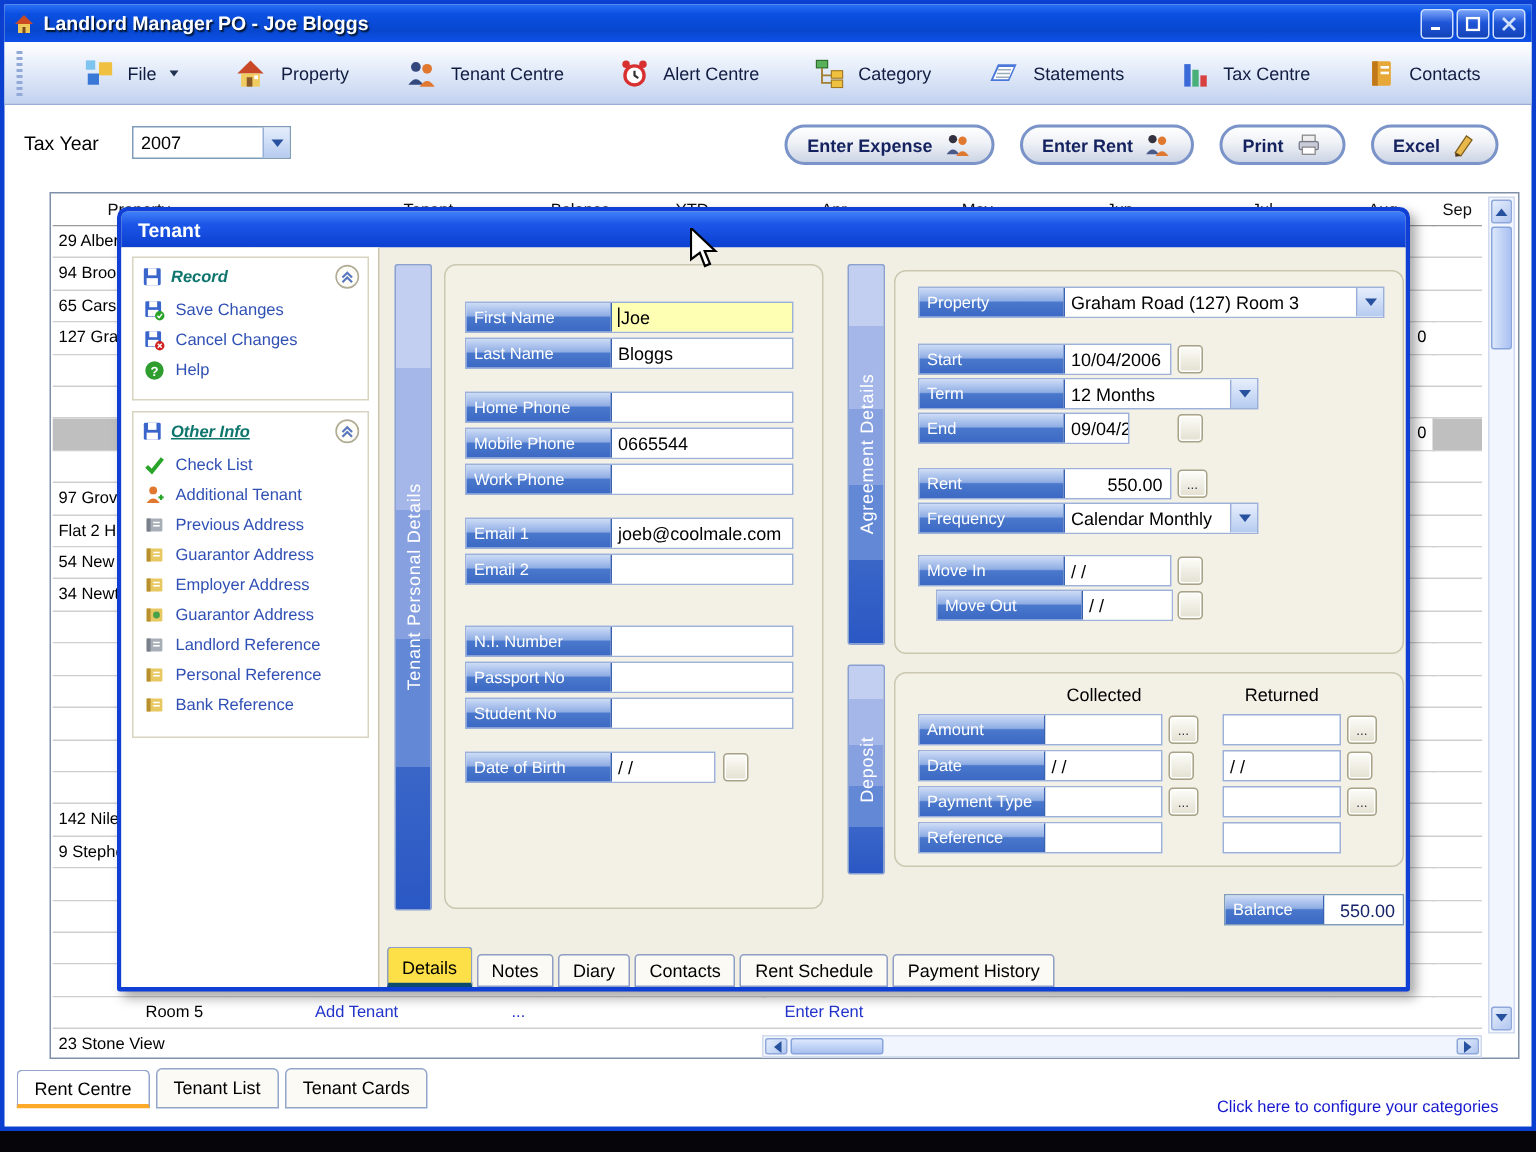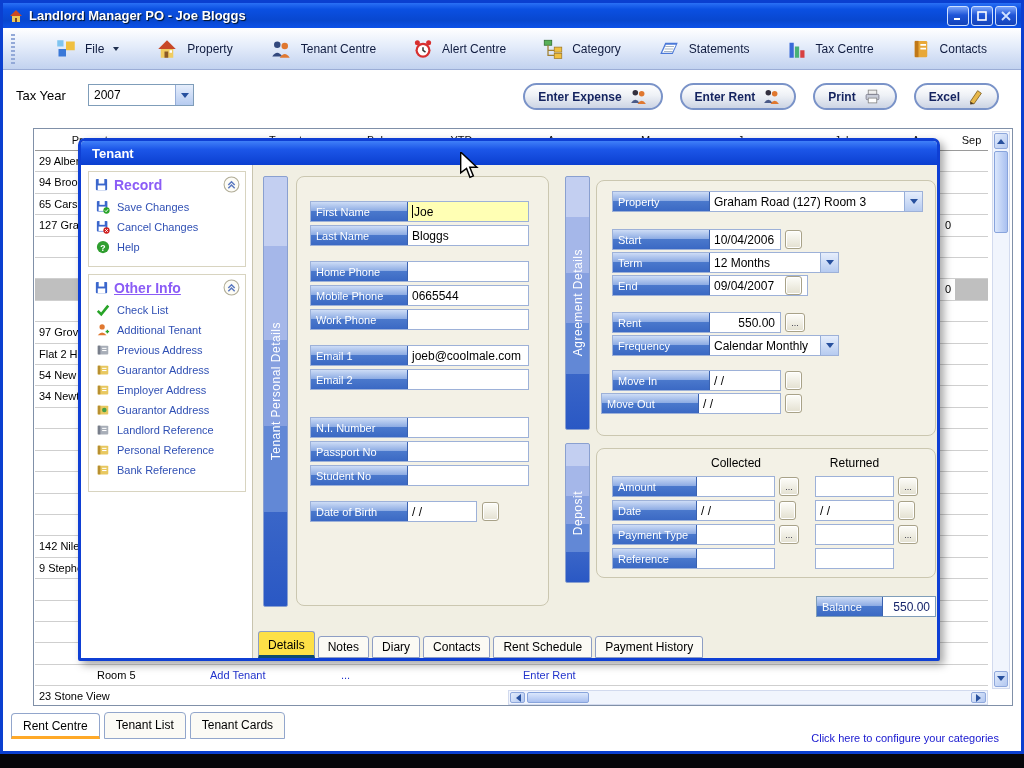--- a/index.html
+++ b/index.html
@@ -81,21 +81,21 @@
   .dialog { position:absolute; left:78px; top:138px; width:862px; height:523px; border:3px solid #0f3fd4;
             border-radius:7px 7px 2px 2px; background:#f1efe3; box-shadow:4px 4px 8px rgba(0,0,0,.35); z-index:10; }
   .dlg-title { height:24px; background:linear-gradient(180deg,#4080f8 0%,#1c56e8 35%,#0b3fd0 100%);
                border-radius:4px 4px 0 0; color:#fff; font-weight:bold; font-size:13px;
                display:flex; align-items:center; padding-left:11px; }
   .dlg-body { position:absolute; left:0; top:24px; right:0; bottom:0; background:#f1efe3; }
 
   .dlg-sidebar { position:absolute; left:0; top:0; width:172px; height:100%; background:#fff; border-right:1px solid #c8c4ae; }
   .sb-section { position:absolute; left:7px; width:158px; border:1px solid #d8d4c0; background:#fff; }
   .sb-head { height:25px; display:flex; align-items:center; gap:5px; padding:0 5px; }
-  .sb-title { font-weight:bold; font-size:14px; color:#8b5cf6; }
+  .sb-title { font-weight:bold; font-size:11px; color:#0f766e;font-style:italic; }
   .sb-title.u { text-decoration:underline; }
   .chevbtn { margin-left:auto; }
   .sb-item { height:20px; display:flex; align-items:center; gap:7px; padding-left:7px; font-size:11px; color:#3050b4; }
 
   .dlg-main { position:absolute; left:172px; top:0; right:0; bottom:0; }
   .vstrip { position:absolute; width:25px; border:1px solid #8aa0d0; border-radius:2px;
             background:linear-gradient(180deg,#c3cff1 0%,#c3cff1 16%,#a5b7e9 16%,#a5b7e9 38%,#86a0e0 38%,#86a0e0 58%,#6288d6 58%,#6288d6 78%,#3a66c8 78%,#2a58c4 100%);
             display:flex; align-items:center; justify-content:center; }
   .vstrip span { writing-mode:vertical-rl; transform:rotate(180deg); color:#fff; font-size:12px; letter-spacing:.5px; white-space:nowrap; }
   .gbox { position:absolute; border:1px solid #cbc7b0; border-radius:8px; background:#f3f1e6; }
@@ -739,21 +739,21 @@
         <span class="sqbtn" style="left:188px;top:49px"></span>
         <div class="frow" style="left:15px;top:71px;width:227px">
           <span class="flabel">Term</span>
           <span class="fval">
                 <span>12 Months</span>
             <span class="fcombo">
                   <span class="tri-combo"></span>
                 </span>
           </span>
         </div>
-        <div class="frow" style="left:15px;top:94px;width:196px">
+        <div class="frow" style="left:15px;top:94px;width:141px">
           <span class="flabel">End</span>
           <span class="fval">09/04/2007</span>
         </div>
         <span class="sqbtn" style="left:188px;top:95px"></span>
         <div class="frow" style="left:15px;top:131px;width:169px">
           <span class="flabel">Rent</span>
           <span class="fval num">550.00</span>
         </div>
         <span class="sqbtn" style="left:188px;top:132px;width:20px">...</span>
         <div class="frow" style="left:15px;top:154px;width:227px">
@@ -763,21 +763,21 @@
             <span class="fcombo">
                   <span class="tri-combo"></span>
                 </span>
           </span>
         </div>
         <div class="frow" style="left:15px;top:189px;width:169px">
           <span class="flabel">Move In</span>
           <span class="fval">/ /</span>
         </div>
         <span class="sqbtn" style="left:188px;top:190px"></span>
-        <div class="frow" style="left:4px;top:212px;width:180px">
+        <div class="frow" style="left:27px;top:212px;width:158px">
           <span class="flabel">Move Out</span>
           <span class="fval">/ /</span>
         </div>
         <span class="sqbtn" style="left:188px;top:213px"></span>
       </div>
 
       <div class="vstrip" style="left:312px;top:278px;height:140px">
         <span>Deposit</span>
       </div>
       <div class="gbox" style="left:343px;top:283px;width:340px;height:130px">

